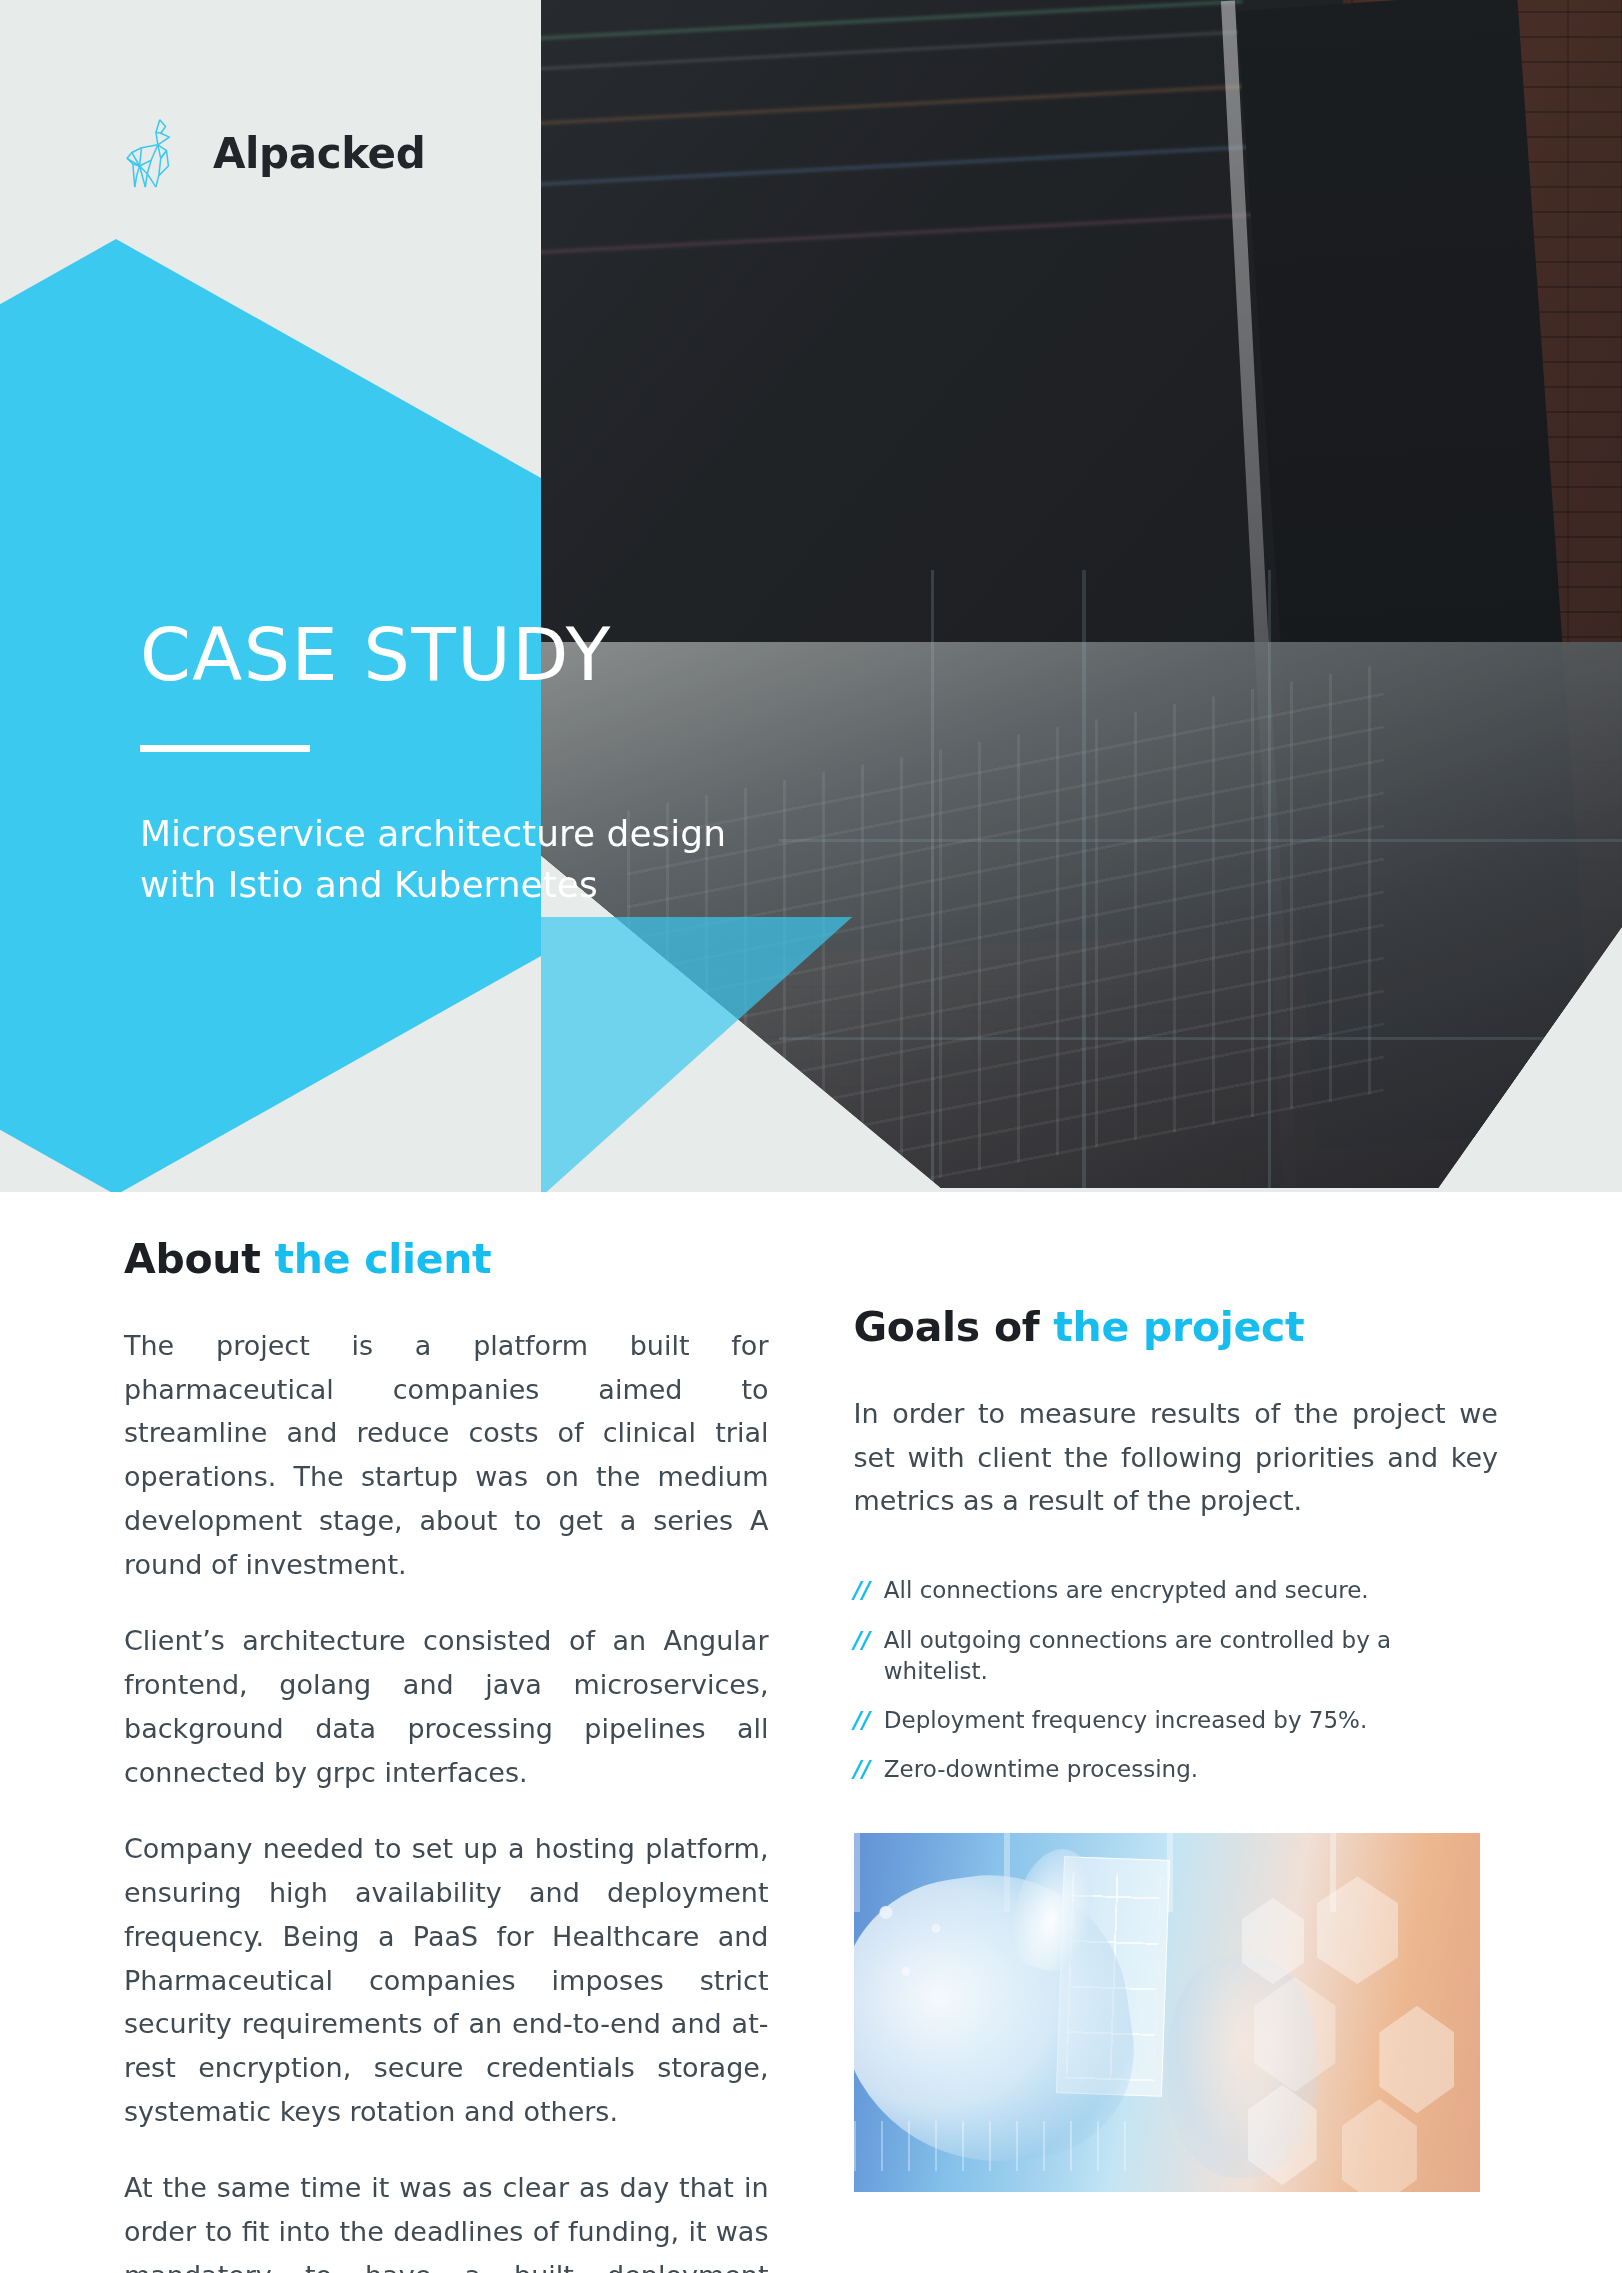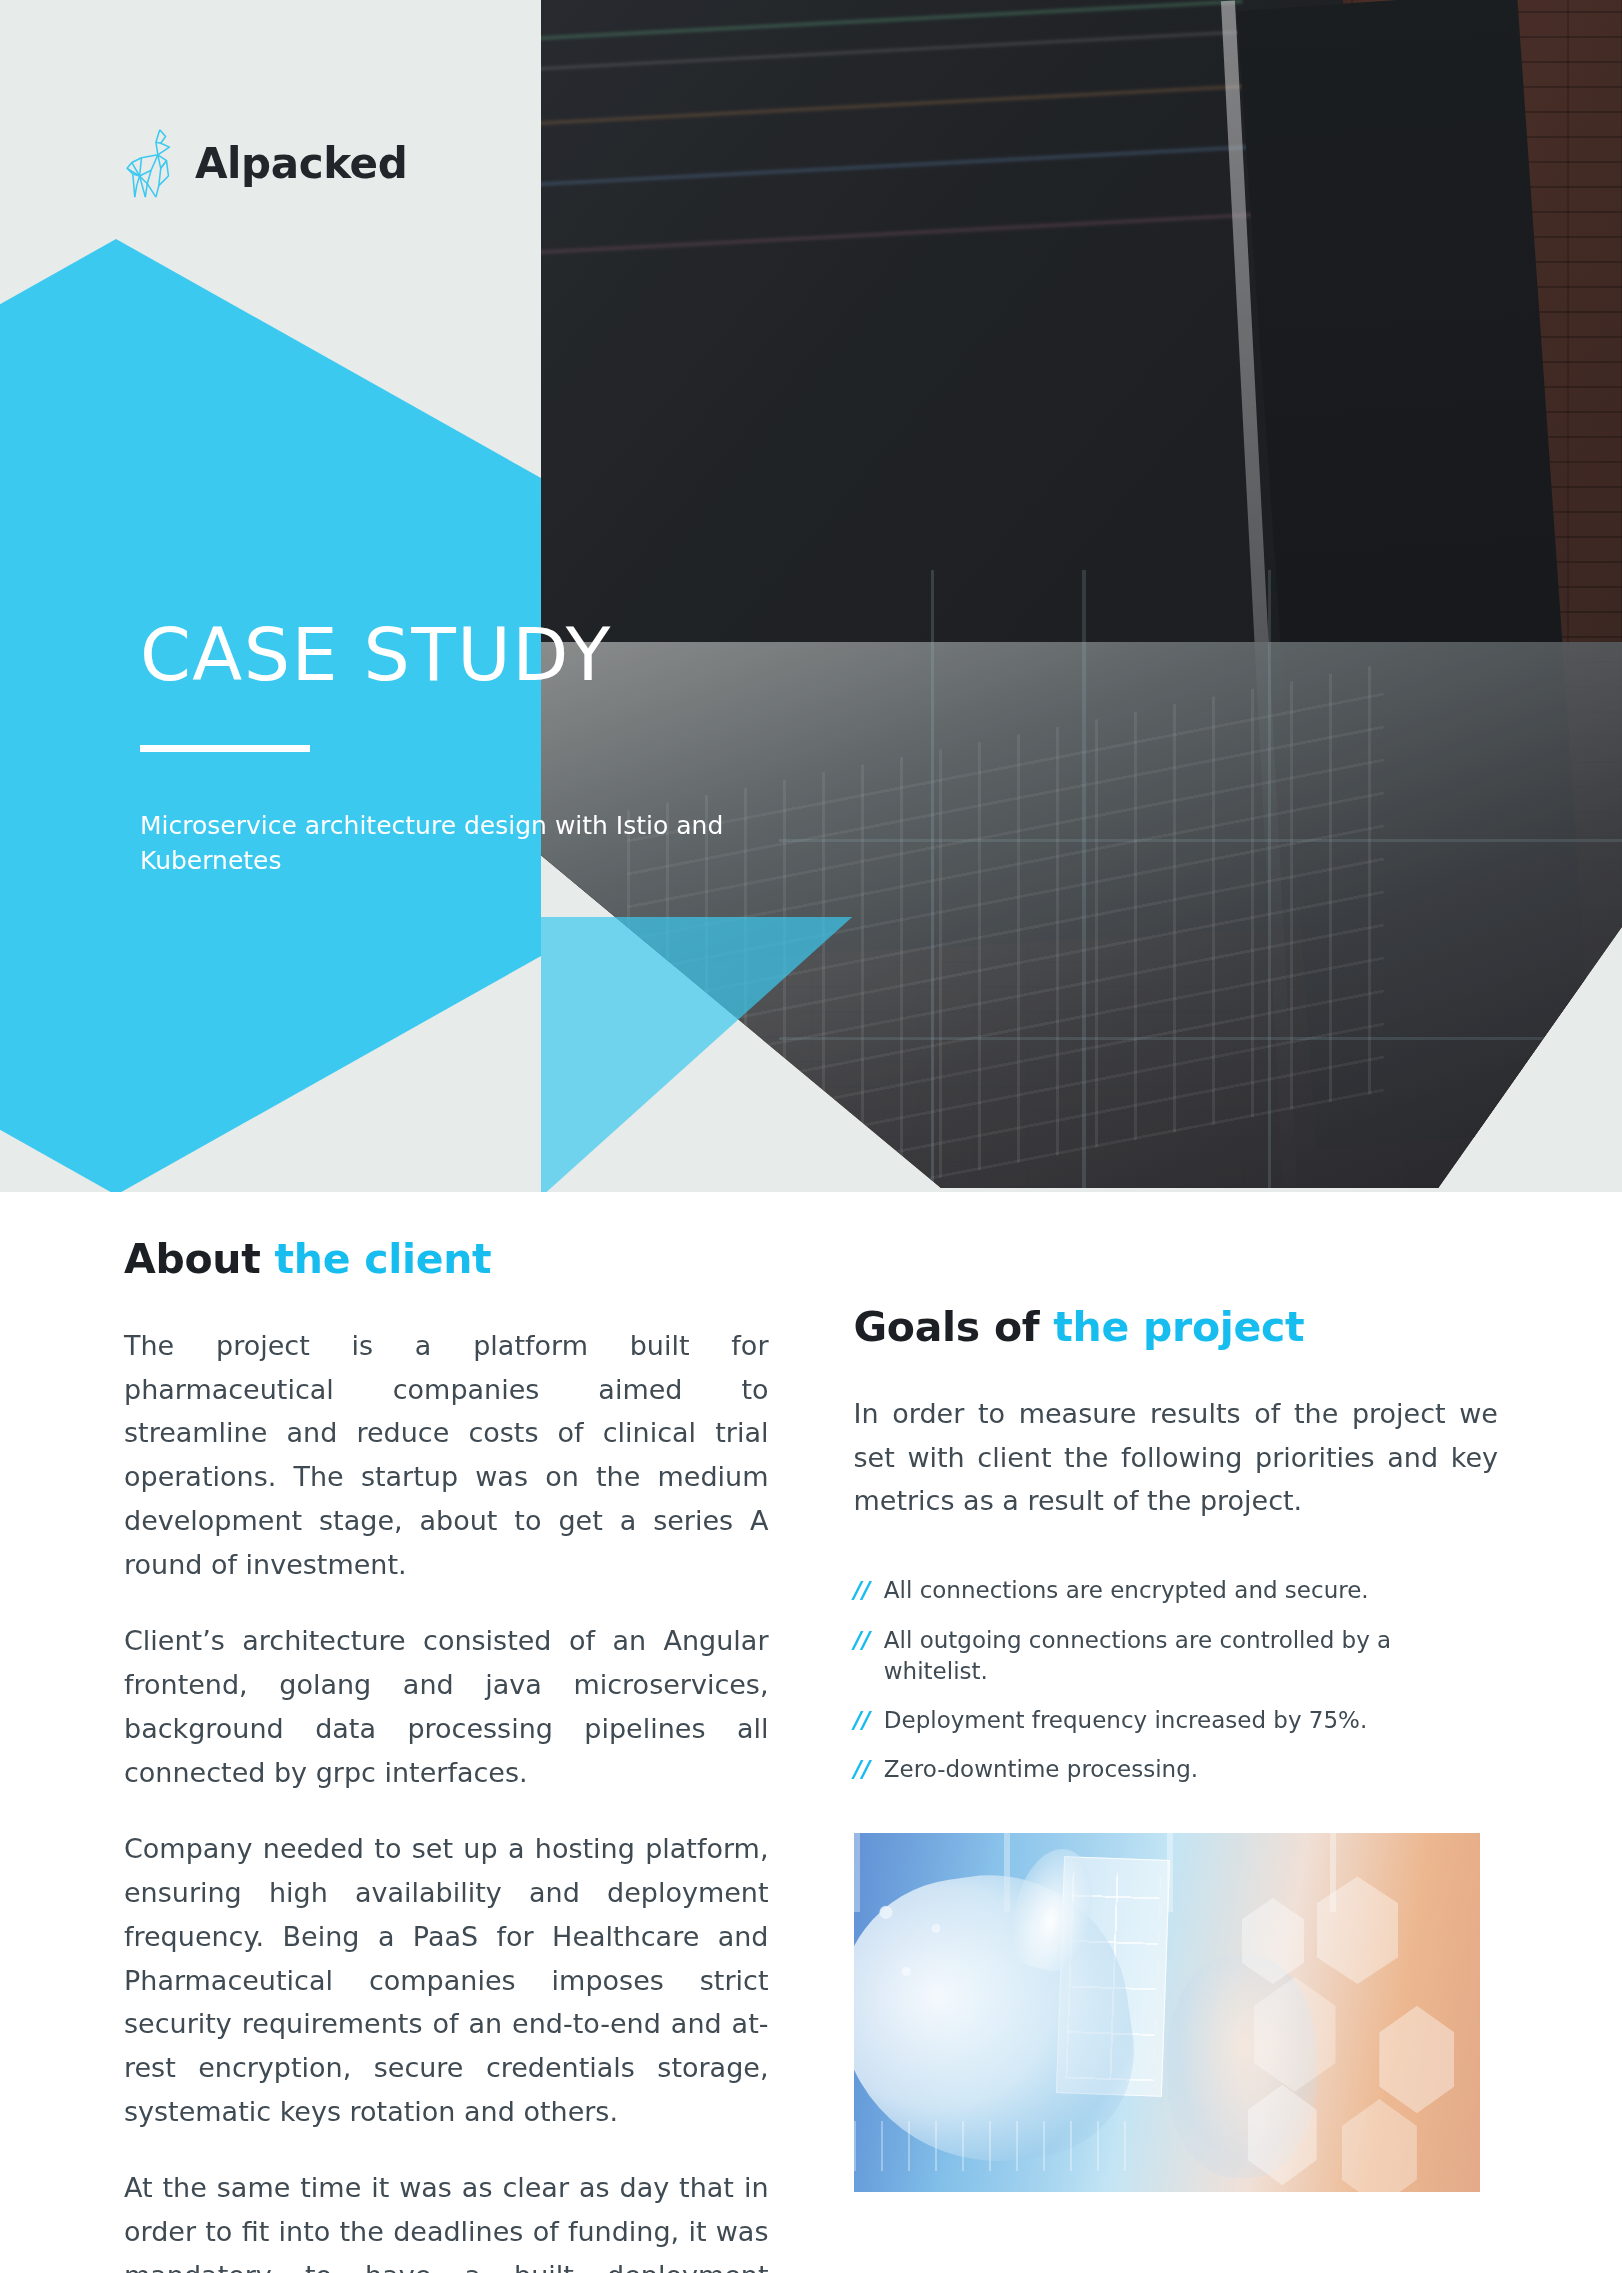--- a/index.html
+++ b/index.html
@@ -94,37 +94,37 @@
   .hex-wrapR { position:absolute; left:541px; top:0; width:1081px; height:1192px; overflow:hidden; }
   .hex-tailR {
     position:absolute; left:541px; top:917px; width:502px; height:280px;
     background:rgba(60,201,240,.70);
     -webkit-clip-path: polygon(0 0, 62% 0, 0 100%);
     clip-path: polygon(0 0, 62% 0, 0 100%);
   }
 
   
   .logo-row {
-    position:absolute; left:124px; top:126px;
-    display:flex; align-items:center; gap:11px; z-index:6;
+    position:absolute; left:124px; top:116px;
+    display:flex; align-items:center; gap:29px; z-index:6;
   }
   .logo-mark { width:60px; height:75px; display:block; }
   .logo-text {
     font-family:"DejaVu Sans", sans-serif;
     font-size:42px; font-weight:700; color:#22262b; letter-spacing:-0.4px;
   }
 
   
   .hero-copy { position:absolute; left:140px; top:618px; z-index:7; width:676px; }
   .hero-title {
     font-size:73px; font-weight:400; color:#ffffff; letter-spacing:1.4px; line-height:1;
   }
   .hero-rule { width:170px; height:6.8px; background:#ffffff; margin:54px 0 56px; }
   .hero-sub {
-    font-size:25px; font-weight:400; color:#ffffff; line-height:1.42; max-width:618px;
+    font-size:36px; font-weight:400; color:#ffffff; line-height:1.42; max-width:618px;
   }
 
   
   .content {
     position:absolute; left:0; top:1192px; width:1622px; height:1081px;
     display:flex; padding:0 124px 0 124px; gap:85px;
   }
   .col-left { width:649px; padding-top:43px; }
   .col-right { width:649px; padding-top:111px; }
 

